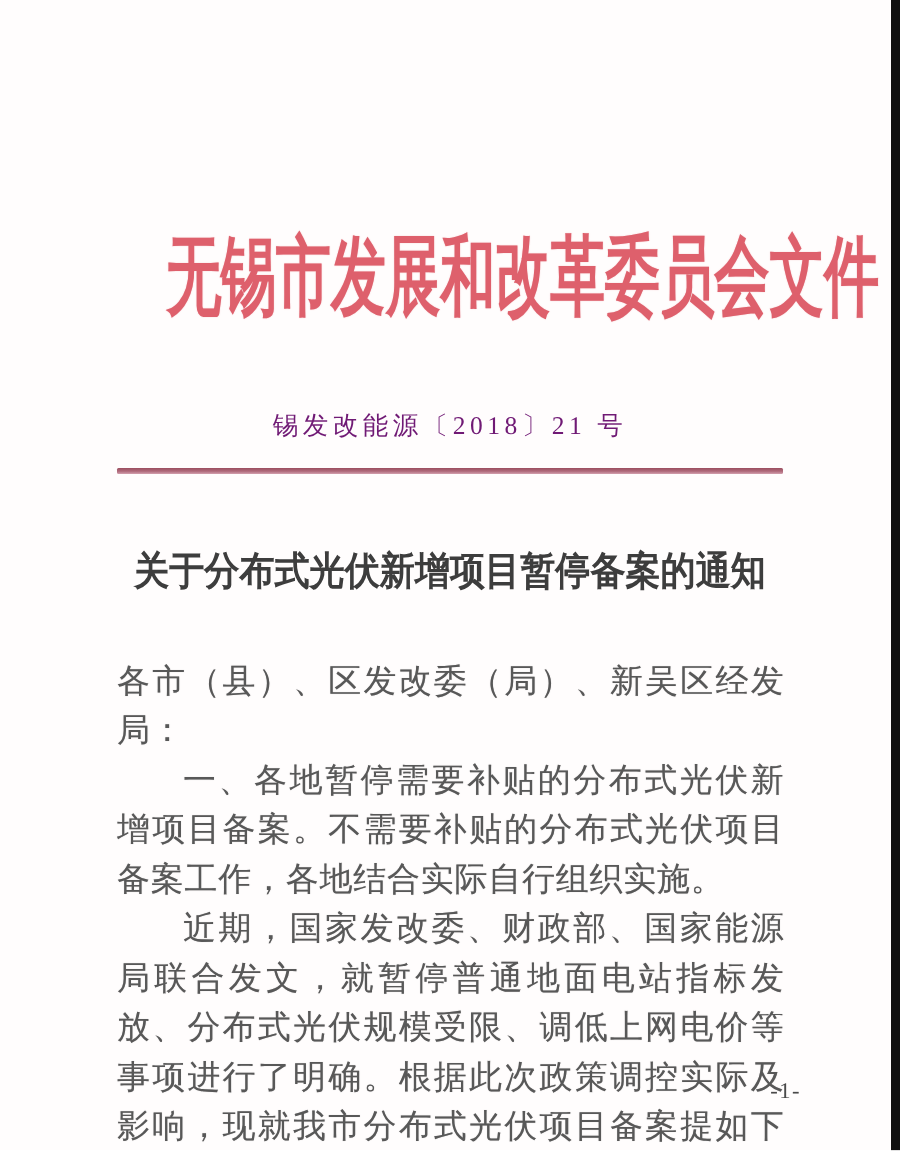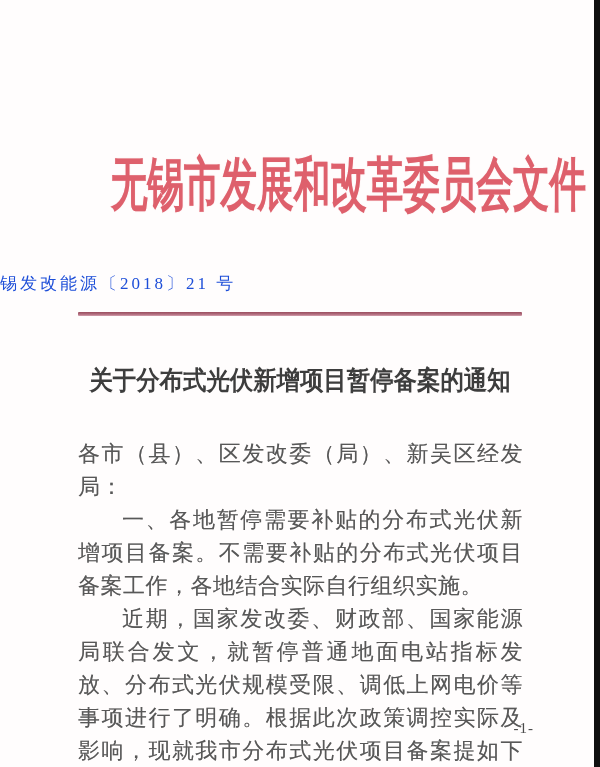--- a/index.html
+++ b/index.html
@@ -30,24 +30,24 @@
     transform: scaleX(0.63);
     transform-origin: 50% 50%;
     text-shadow: 0 0 1px rgba(222, 96, 108, 0.45);
   }
   
   .doc-number {
     position: absolute;
     top: 272px;
     left: 0;
     width: 600px;
-    text-align: left;
+    text-align: center;
     font-size: 17px;
     letter-spacing: 3px;
-    color: #1d4ed8;
+    color: #701a75;
   }
   
   .red-divider {
     position: absolute;
     top: 312px;
     left: 78px;
     width: 444px;
     height: 4px;
     background: linear-gradient(to bottom, #9b4e5f 0%, #b06b7c 55%, #d3a0ae 100%);
     border-radius: 1px;

